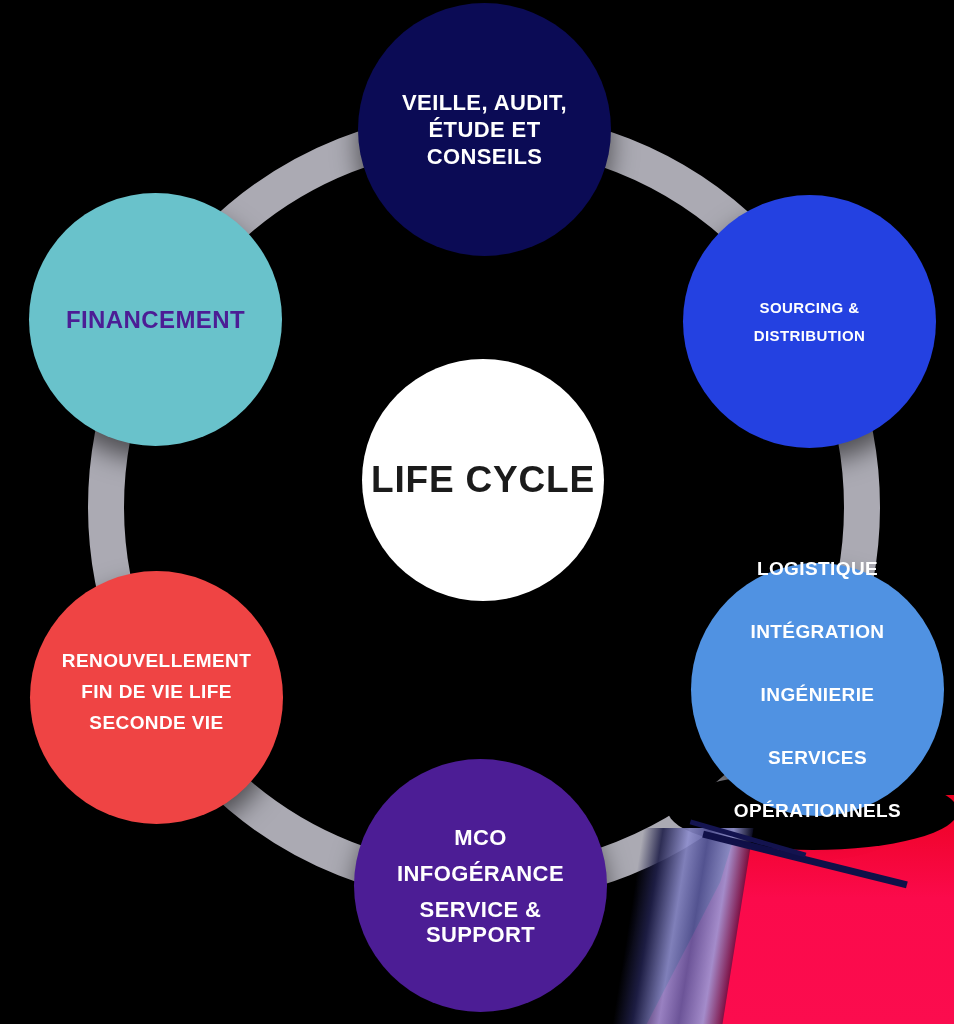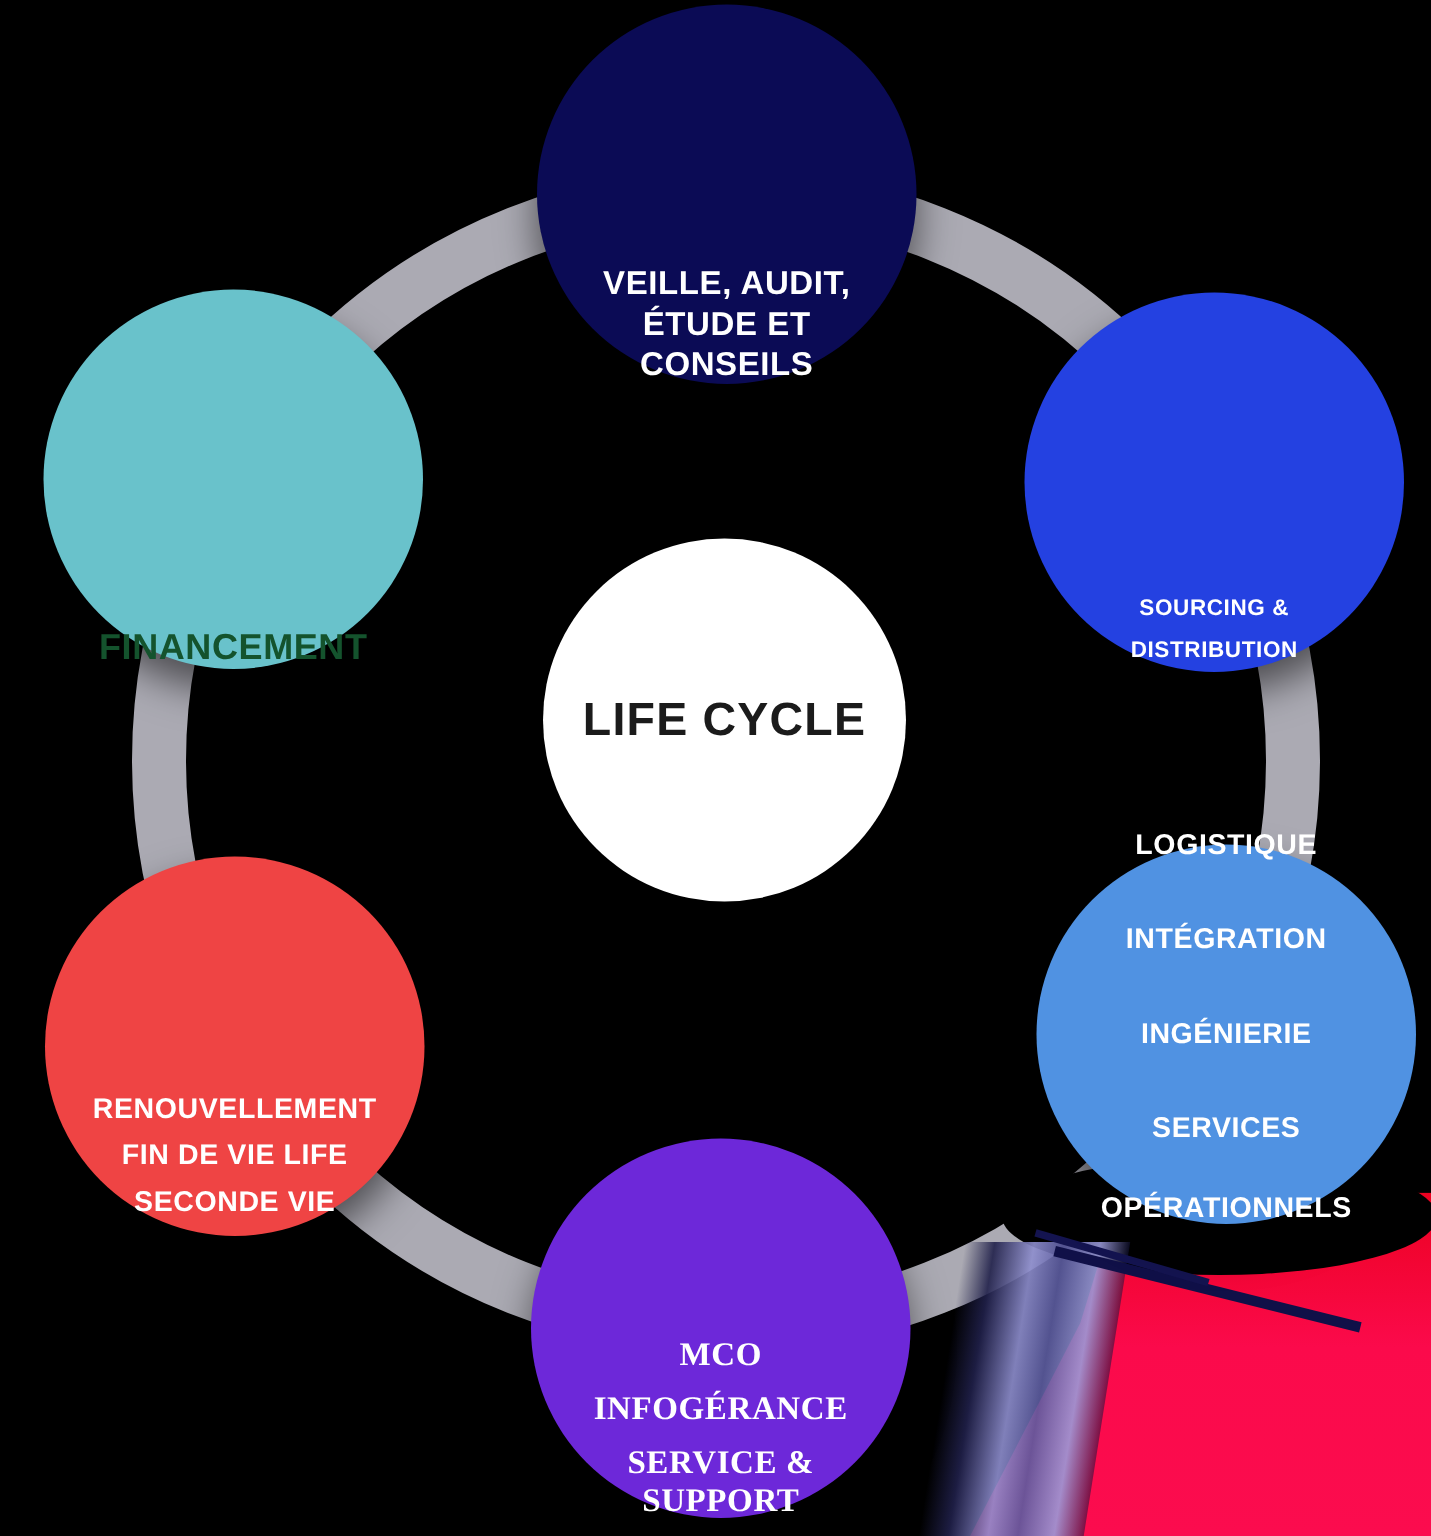--- a/index.html
+++ b/index.html
@@ -45,21 +45,21 @@
     position:absolute;z-index:2;
     left:668px;top:772px;width:290px;height:78px;
     background:#000;
     border-radius:50%;
   }
 
   
   .node{
     position:absolute;z-index:3;
     width:253px;height:253px;border-radius:50%;
-    display:flex;flex-direction:column;align-items:center;justify-content:flex-end;
+    display:flex;flex-direction:column;align-items:center;justify-content:center;
     text-align:center;color:#fff;font-weight:700;
     letter-spacing:0.4px;
     box-shadow:0 14px 26px rgba(0,0,0,0.55);
   }
   .node .line{white-space:nowrap;}
 
   .n-veille{left:358px;top:3px;}
   .n-veille .line{font-size:22px;line-height:27px;}
 
   .n-sourcing{left:683px;top:195px;}
@@ -79,21 +79,21 @@
   .n-renouvellement .line{font-size:19px;line-height:21px;margin-bottom:10px;}
   .n-renouvellement .line:last-child{margin-bottom:12px;}
 
   .n-financement{left:29px;top:193px;}
   .n-financement .line{font-size:24px;line-height:28px;}
 
   .center-node{
     position:absolute;z-index:4;
     left:362px;top:359px;width:242px;height:242px;border-radius:50%;
     display:flex;align-items:center;justify-content:center;
-    font-weight:700;font-size:31px;letter-spacing:0.8px;
+    font-weight:700;font-size:37px;letter-spacing:0.8px;
     box-shadow:0 14px 26px rgba(0,0,0,0.6);
   }
 </style>
 </head>
 <body style="background: rgb(0, 0, 0);">
 
 <div class="stage">
 
   <div class="glitch-red"></div>
   <div class="glitch-shadow"></div>
@@ -117,34 +117,34 @@
   </div>
 
   <div class="node n-logistique" style="background: rgb(80, 146, 226); color: rgb(255, 255, 255);">
     <div class="line">LOGISTIQUE</div>
     <div class="line">INTÉGRATION</div>
     <div class="line">INGÉNIERIE</div>
     <div class="line">SERVICES</div>
     <div class="line">OPÉRATIONNELS</div>
   </div>
 
-  <div class="node n-mco" style="background: #6d28d9; color: rgb(255, 255, 255); font-family: Liberation Serif, serif;">
+  <div class="node n-mco" style="background: #4c1d95; color: rgb(255, 255, 255);">
     <div class="line">MCO</div>
     <div class="line">INFOGÉRANCE</div>
     <div class="line">SERVICE &amp;</div>
     <div class="line">SUPPORT</div>
   </div>
 
   <div class="node n-renouvellement" style="background: #ef4444; color: rgb(255, 255, 255);">
     <div class="line">RENOUVELLEMENT</div>
     <div class="line">FIN DE VIE LIFE</div>
     <div class="line">SECONDE VIE</div>
   </div>
 
-  <div class="node n-financement" style="background: rgb(105, 194, 203); color: #14532d;">
+  <div class="node n-financement" style="background: rgb(105, 194, 203); color: #4c1d95;">
     <div class="line">FINANCEMENT</div>
   </div>
 
   <div class="center-node" style="background: rgb(255, 255, 255); color: rgb(27, 27, 27);">
     <span>LIFE CYCLE</span>
   </div>
 
 </div>
 
 </body></html>

